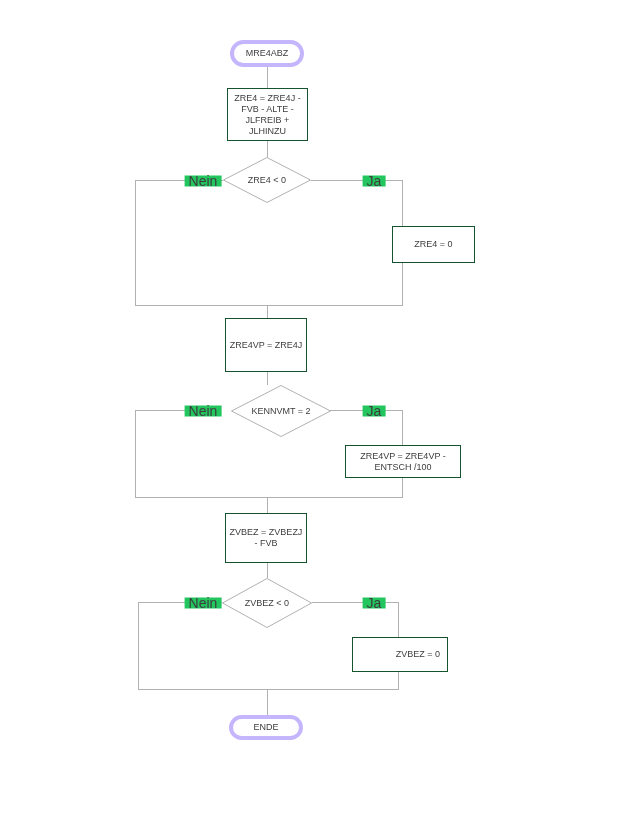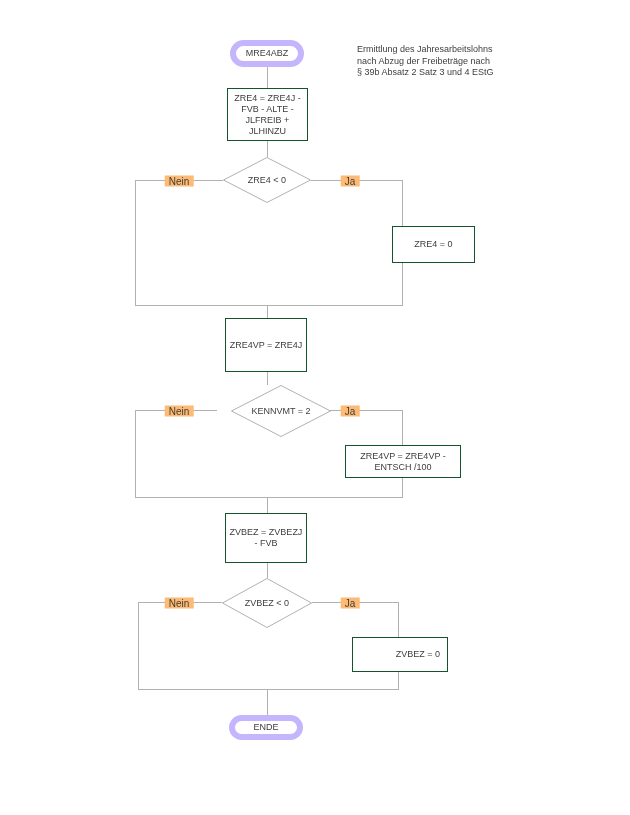--- a/index.html
+++ b/index.html
@@ -18,38 +18,39 @@
     display: flex;
     align-items: center;
     justify-content: center;
     text-align: center;
     font-size: 9px;
     line-height: 11px;
     white-space: pre-line;
     background: #ffffff;
   }
   .box  { border: 1px solid #14532d; }
-  .pill { border: 6px solid #c4b5fd; border-radius: 14px; }
+  .pill { border: 4px solid #c4b5fd; border-radius: 14px; }
   .hline, .vline { position: absolute; background: #b1b1b1; }
   .hline { height: 1px; }
   .vline { width: 1px; }
   .diamond { position: absolute; }
   .diamond svg { display: block; position: absolute; left: 0; top: 0; }
   .diamond .dlabel {
     position: absolute; left: 0; top: 0; right: 0; bottom: 0;
     display: flex; align-items: center; justify-content: center;
     font-size: 9px; line-height: 11px;
   }
   .branch-label {
     position: absolute;
     transform: translate(-50%, -50%);
-    background: #fdba74;
+    background: #22c55e;
     padding: 0 4px;
-    font-size: 10px;
+    font-size: 14px;
     line-height: 11px;
+    margin-left: 24px;
   }
   .annotation {
     position: absolute;
     left: 357px; top: 44px; width: 160px;
     font-size: 9px;
     line-height: 11.5px;
     white-space: pre-line;
     text-align: left;
   }
 </style>
@@ -89,23 +90,20 @@
   <div class="hline" style="left:138px; top:602px; width:84px;"></div>
   <div class="vline" style="left:138px; top:602px; height:87px;"></div>
 
   <div class="hline" style="left:312px; top:602px; width:86px;"></div>
   <div class="vline" style="left:398px; top:602px; height:35px;"></div>
   <div class="vline" style="left:398px; top:672px; height:17px;"></div>
 
   <div class="hline" style="left:138px; top:689px; width:261px;"></div>
   <div class="vline" style="left:267px; top:689px; height:26px;"></div>
 
-  <div class="annotation">Ermittlung des Jahresarbeitslohns
-nach Abzug der Freibeträge nach
-§ 39b Absatz 2 Satz 3 und 4 EStG</div>
 
   <div class="node pill" style="left:230px; top:40px; width:74px; height:27px;">
     <span>MRE4ABZ</span>
   </div>
 
   <div class="node box" style="left:227px; top:88px; width:81px; height:53px;">
     <span>ZRE4 = ZRE4J -
 FVB - ALTE -
 JLFREIB +
 JLHINZU</span>

